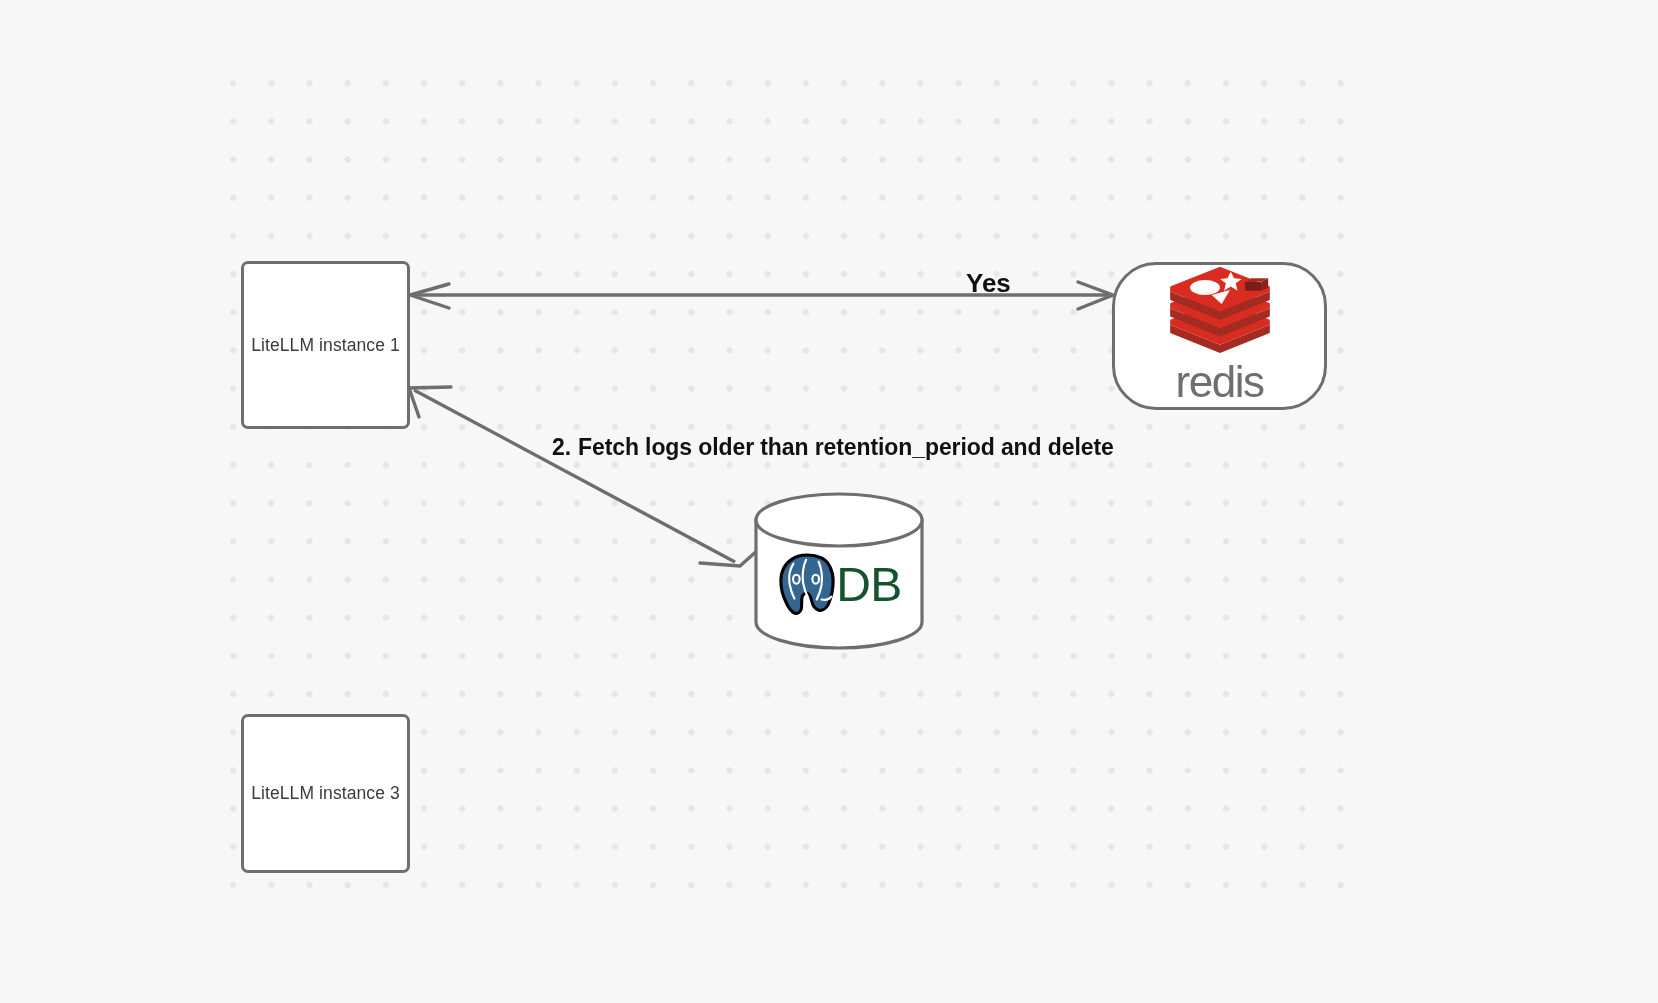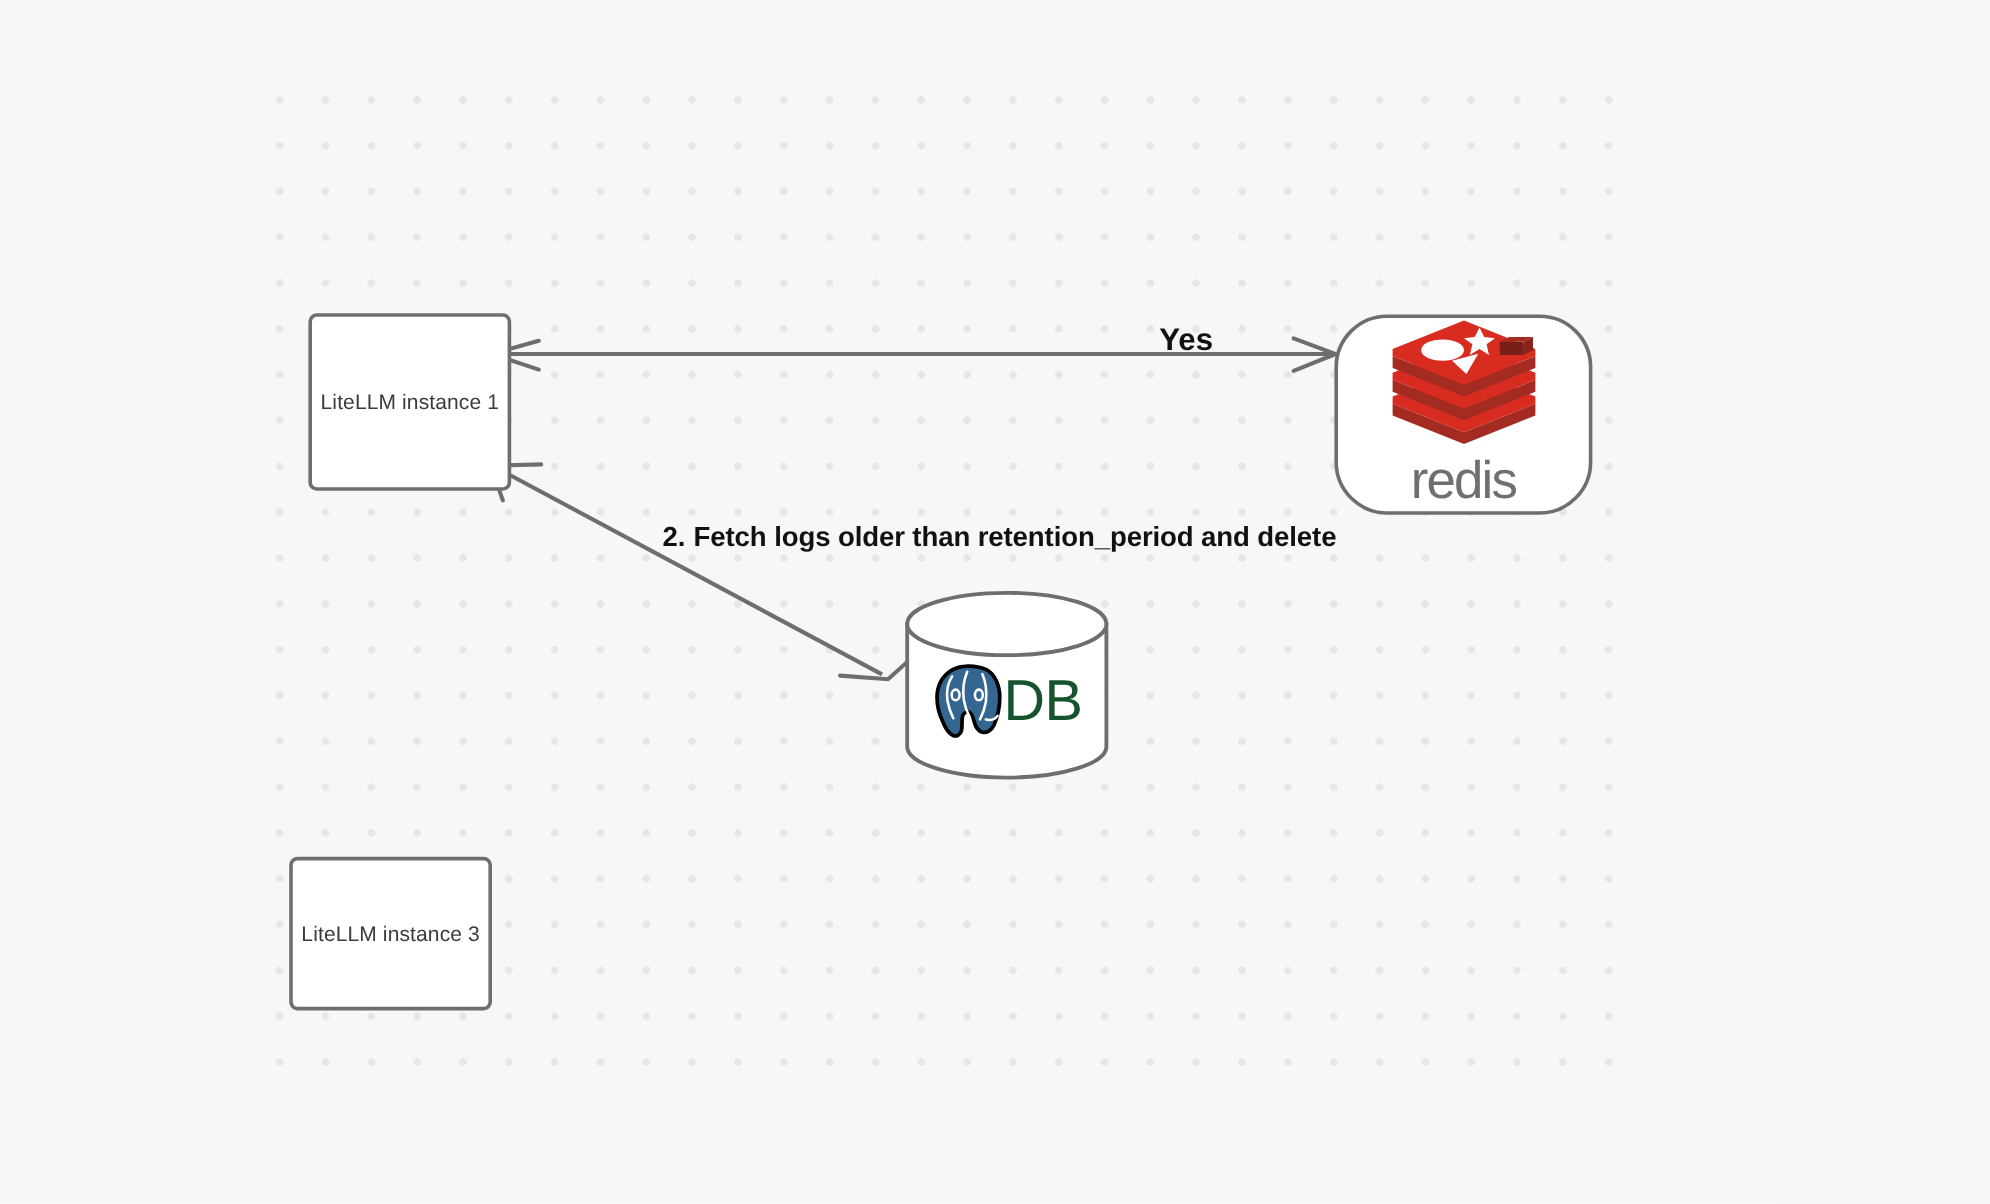--- a/index.html
+++ b/index.html
@@ -39,31 +39,31 @@
     align-items: center;
     justify-content: center;
   }
   .node-box .node-label {
     font-size: 17.5px;
     color: #3b3b3b;
     letter-spacing: 0.1px;
     font-family: "Liberation Sans", sans-serif;
   }
 
-  #node-litellm-1 { left: 257px; top: 261px; width: 169px; height: 148px; }
+  #node-litellm-1 { left: 241px; top: 261px; width: 169px; height: 168px; }
   #node-litellm-2 { left: 241px; top: 488px; width: 169px; height: 168px; }
-  #node-litellm-3 { left: 241px; top: 714px; width: 169px; height: 128px; }
+  #node-litellm-3 { left: 241px; top: 714px; width: 169px; height: 159px; }
 
   
   #node-redis {
     position: absolute;
     left: 1112px;
     top: 262px;
     width: 215px;
-    height: 167px;
+    height: 148px;
     background: #ffffff;
     border: 3px solid #6e6e6e;
     border-radius: 44px;
     box-sizing: border-box;
     display: flex;
     flex-direction: column;
     align-items: center;
     justify-content: center;
   }
   #redis-logo { width: 132px; height: 118px; display:block; }

